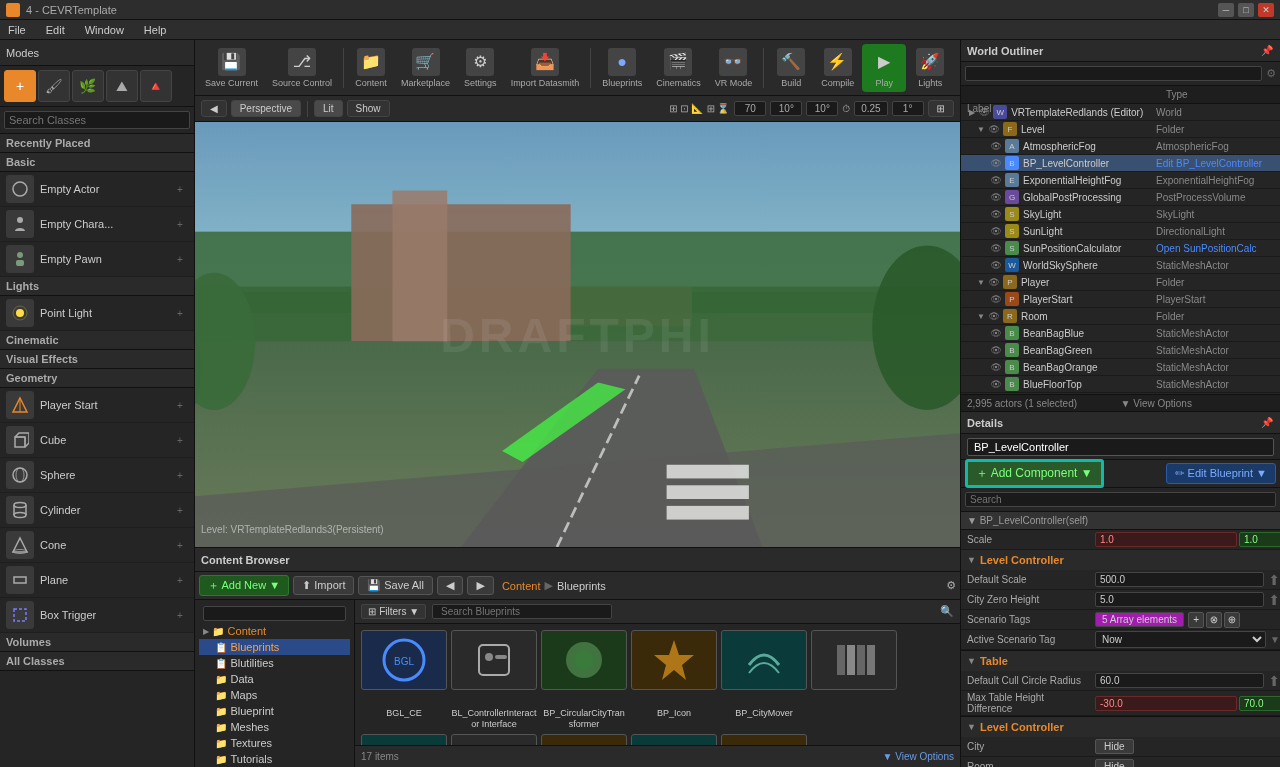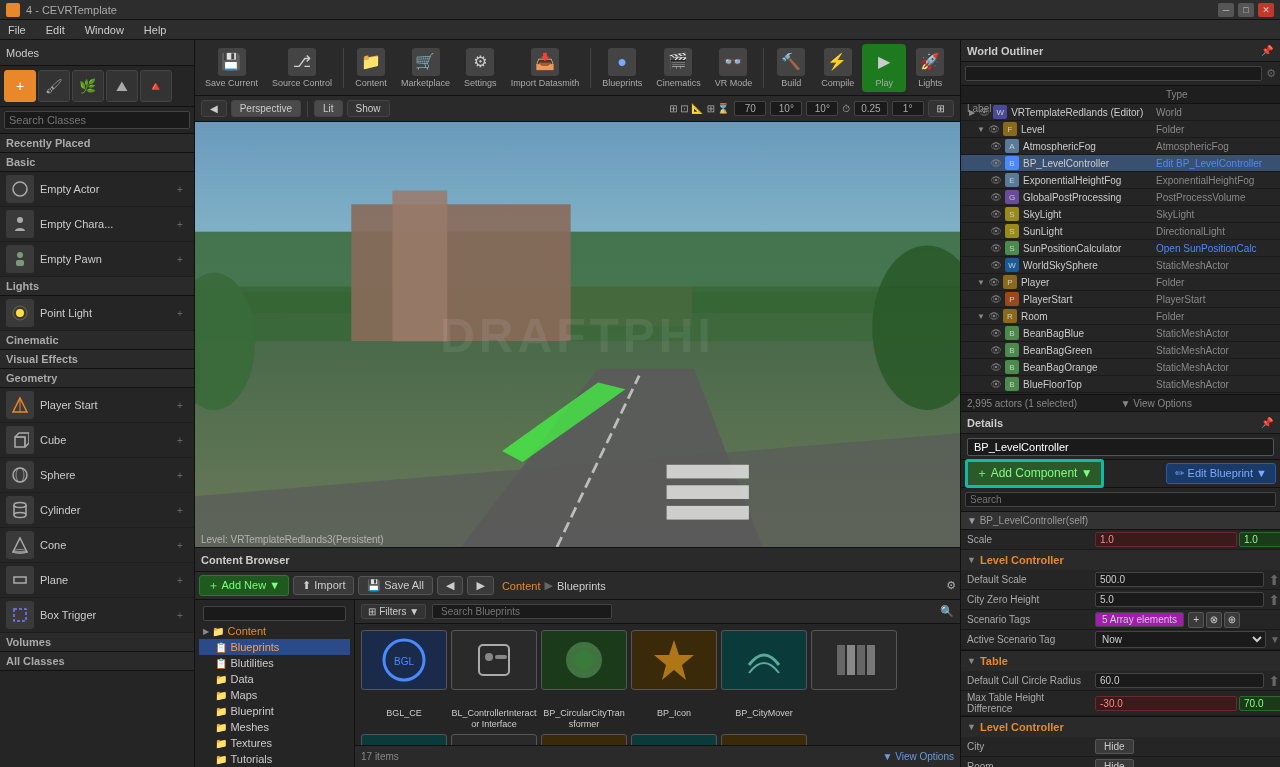--- a/index.html
+++ b/index.html
@@ -50,21 +50,21 @@
     #viewport-bar { height: 26px; background: #2a2a2a; display: flex; align-items: center; padding: 0 6px; gap: 4px; border-bottom: 1px solid #111; }
     .vp-btn { padding: 2px 8px; background: #333; border: 1px solid #444; border-radius: 3px; cursor: pointer; font-size: 10px; color: #ccc; }
     .vp-btn.active { background: #4a4a4a; }
     .vp-sep { width: 1px; height: 16px; background: #444; margin: 0 2px; }
     .vp-info { display: flex; align-items: center; gap: 4px; margin-left: auto; }
     .vp-info span { font-size: 10px; color: #aaa; }
     .vp-number { padding: 1px 6px; background: #1a1a1a; border: 1px solid #444; border-radius: 2px; font-size: 10px; color: #ccc; min-width: 32px; text-align: center; }
 
     
     #viewport { flex: 1; background: #1a2a1a; position: relative; overflow: hidden; }
-    .viewport-overlay { position: absolute; bottom: 2px; left: 6px; font-size: 10px; color: rgba(255,255,255,0.5); }
+    .viewport-overlay { position: absolute; bottom: 12px; left: 6px; font-size: 10px; color: rgba(255,255,255,0.5); }
     .viewport-watermark { position: absolute; top: 50%; left: 50%; transform: translate(-50%, -50%); font-size: 48px; font-weight: bold; color: rgba(255,255,255,0.08); pointer-events: none; text-transform: uppercase; letter-spacing: 4px; }
 
     
     #content-browser { height: 220px; background: #252525; border-top: 1px solid #111; display: flex; flex-direction: column; }
     #cb-header { height: 24px; background: #2a2a2a; display: flex; align-items: center; padding: 0 6px; border-bottom: 1px solid #111; }
     #cb-header .cb-title { font-size: 11px; color: #ccc; font-weight: bold; flex: 1; }
     #cb-toolbar { height: 28px; background: #2a2a2a; display: flex; align-items: center; padding: 0 4px; gap: 4px; border-bottom: 1px solid #111; }
     .cb-btn { padding: 2px 8px; background: #3a3a3a; border: 1px solid #555; border-radius: 3px; cursor: pointer; font-size: 11px; color: #ccc; display: flex; align-items: center; gap: 3px; }
     .cb-btn.green { background: #1e5a1e; border-color: #2a7a2a; color: #7aff7a; }
     #cb-main { display: flex; flex: 1; overflow: hidden; }

